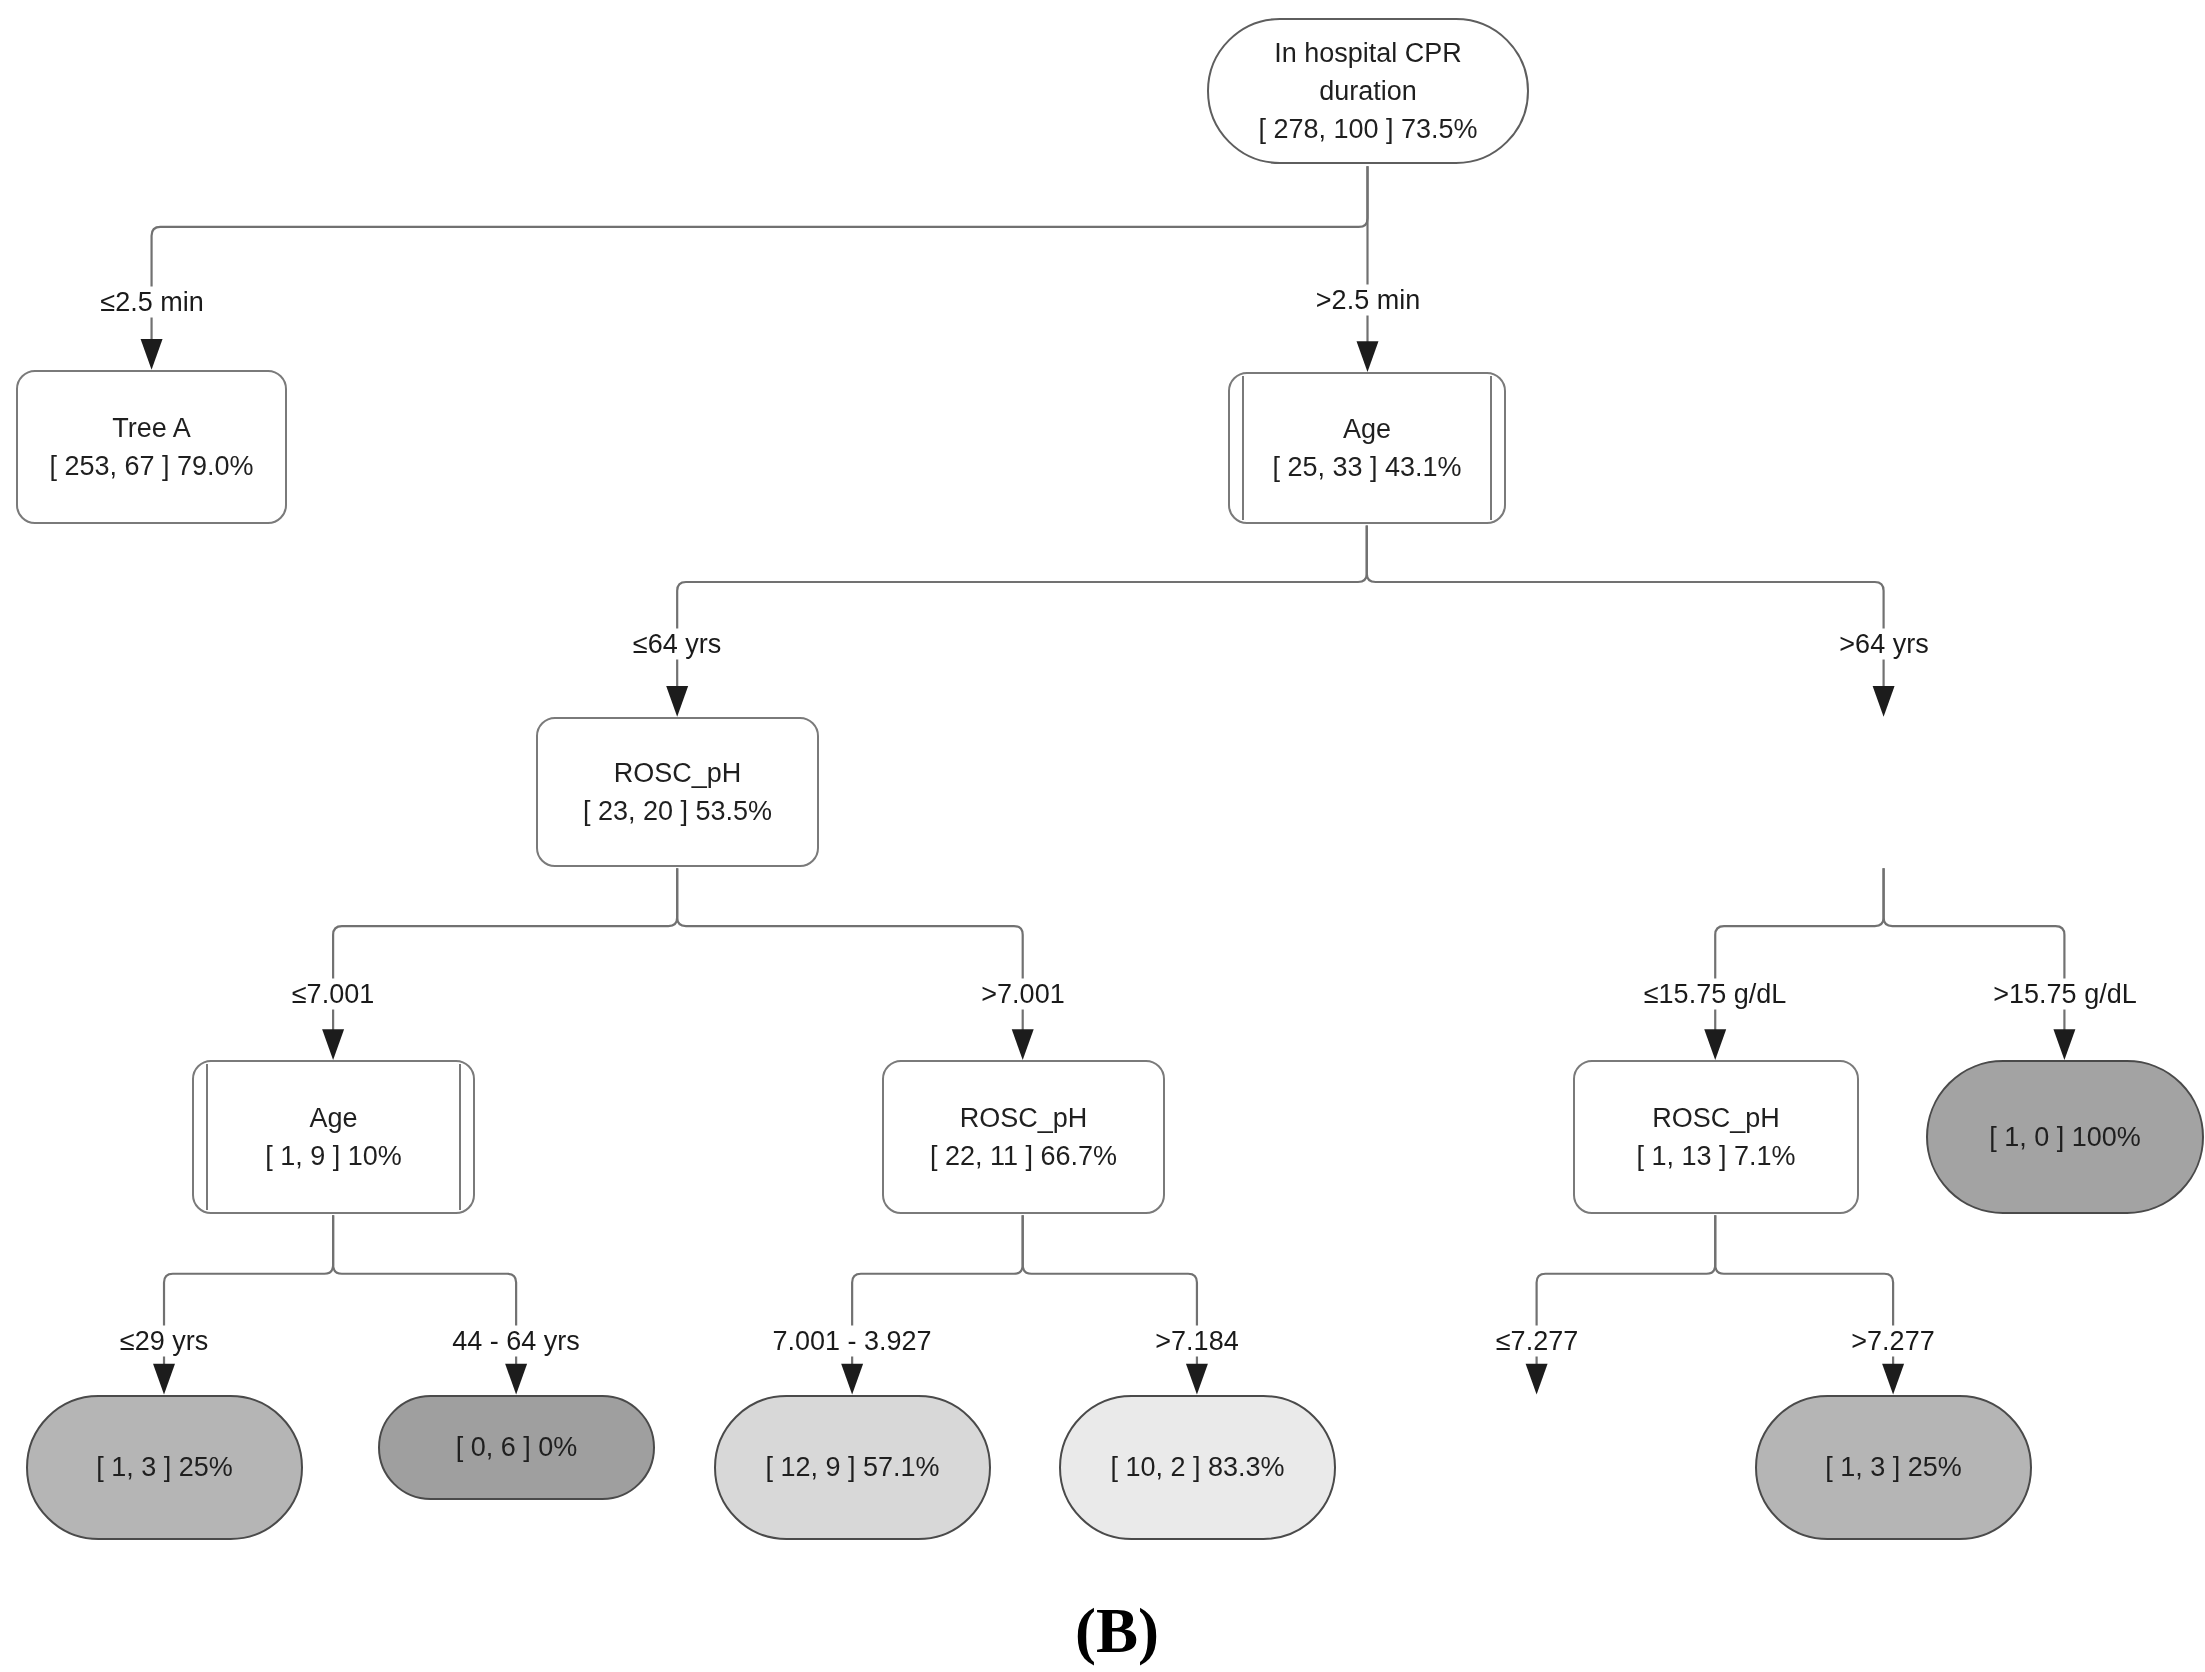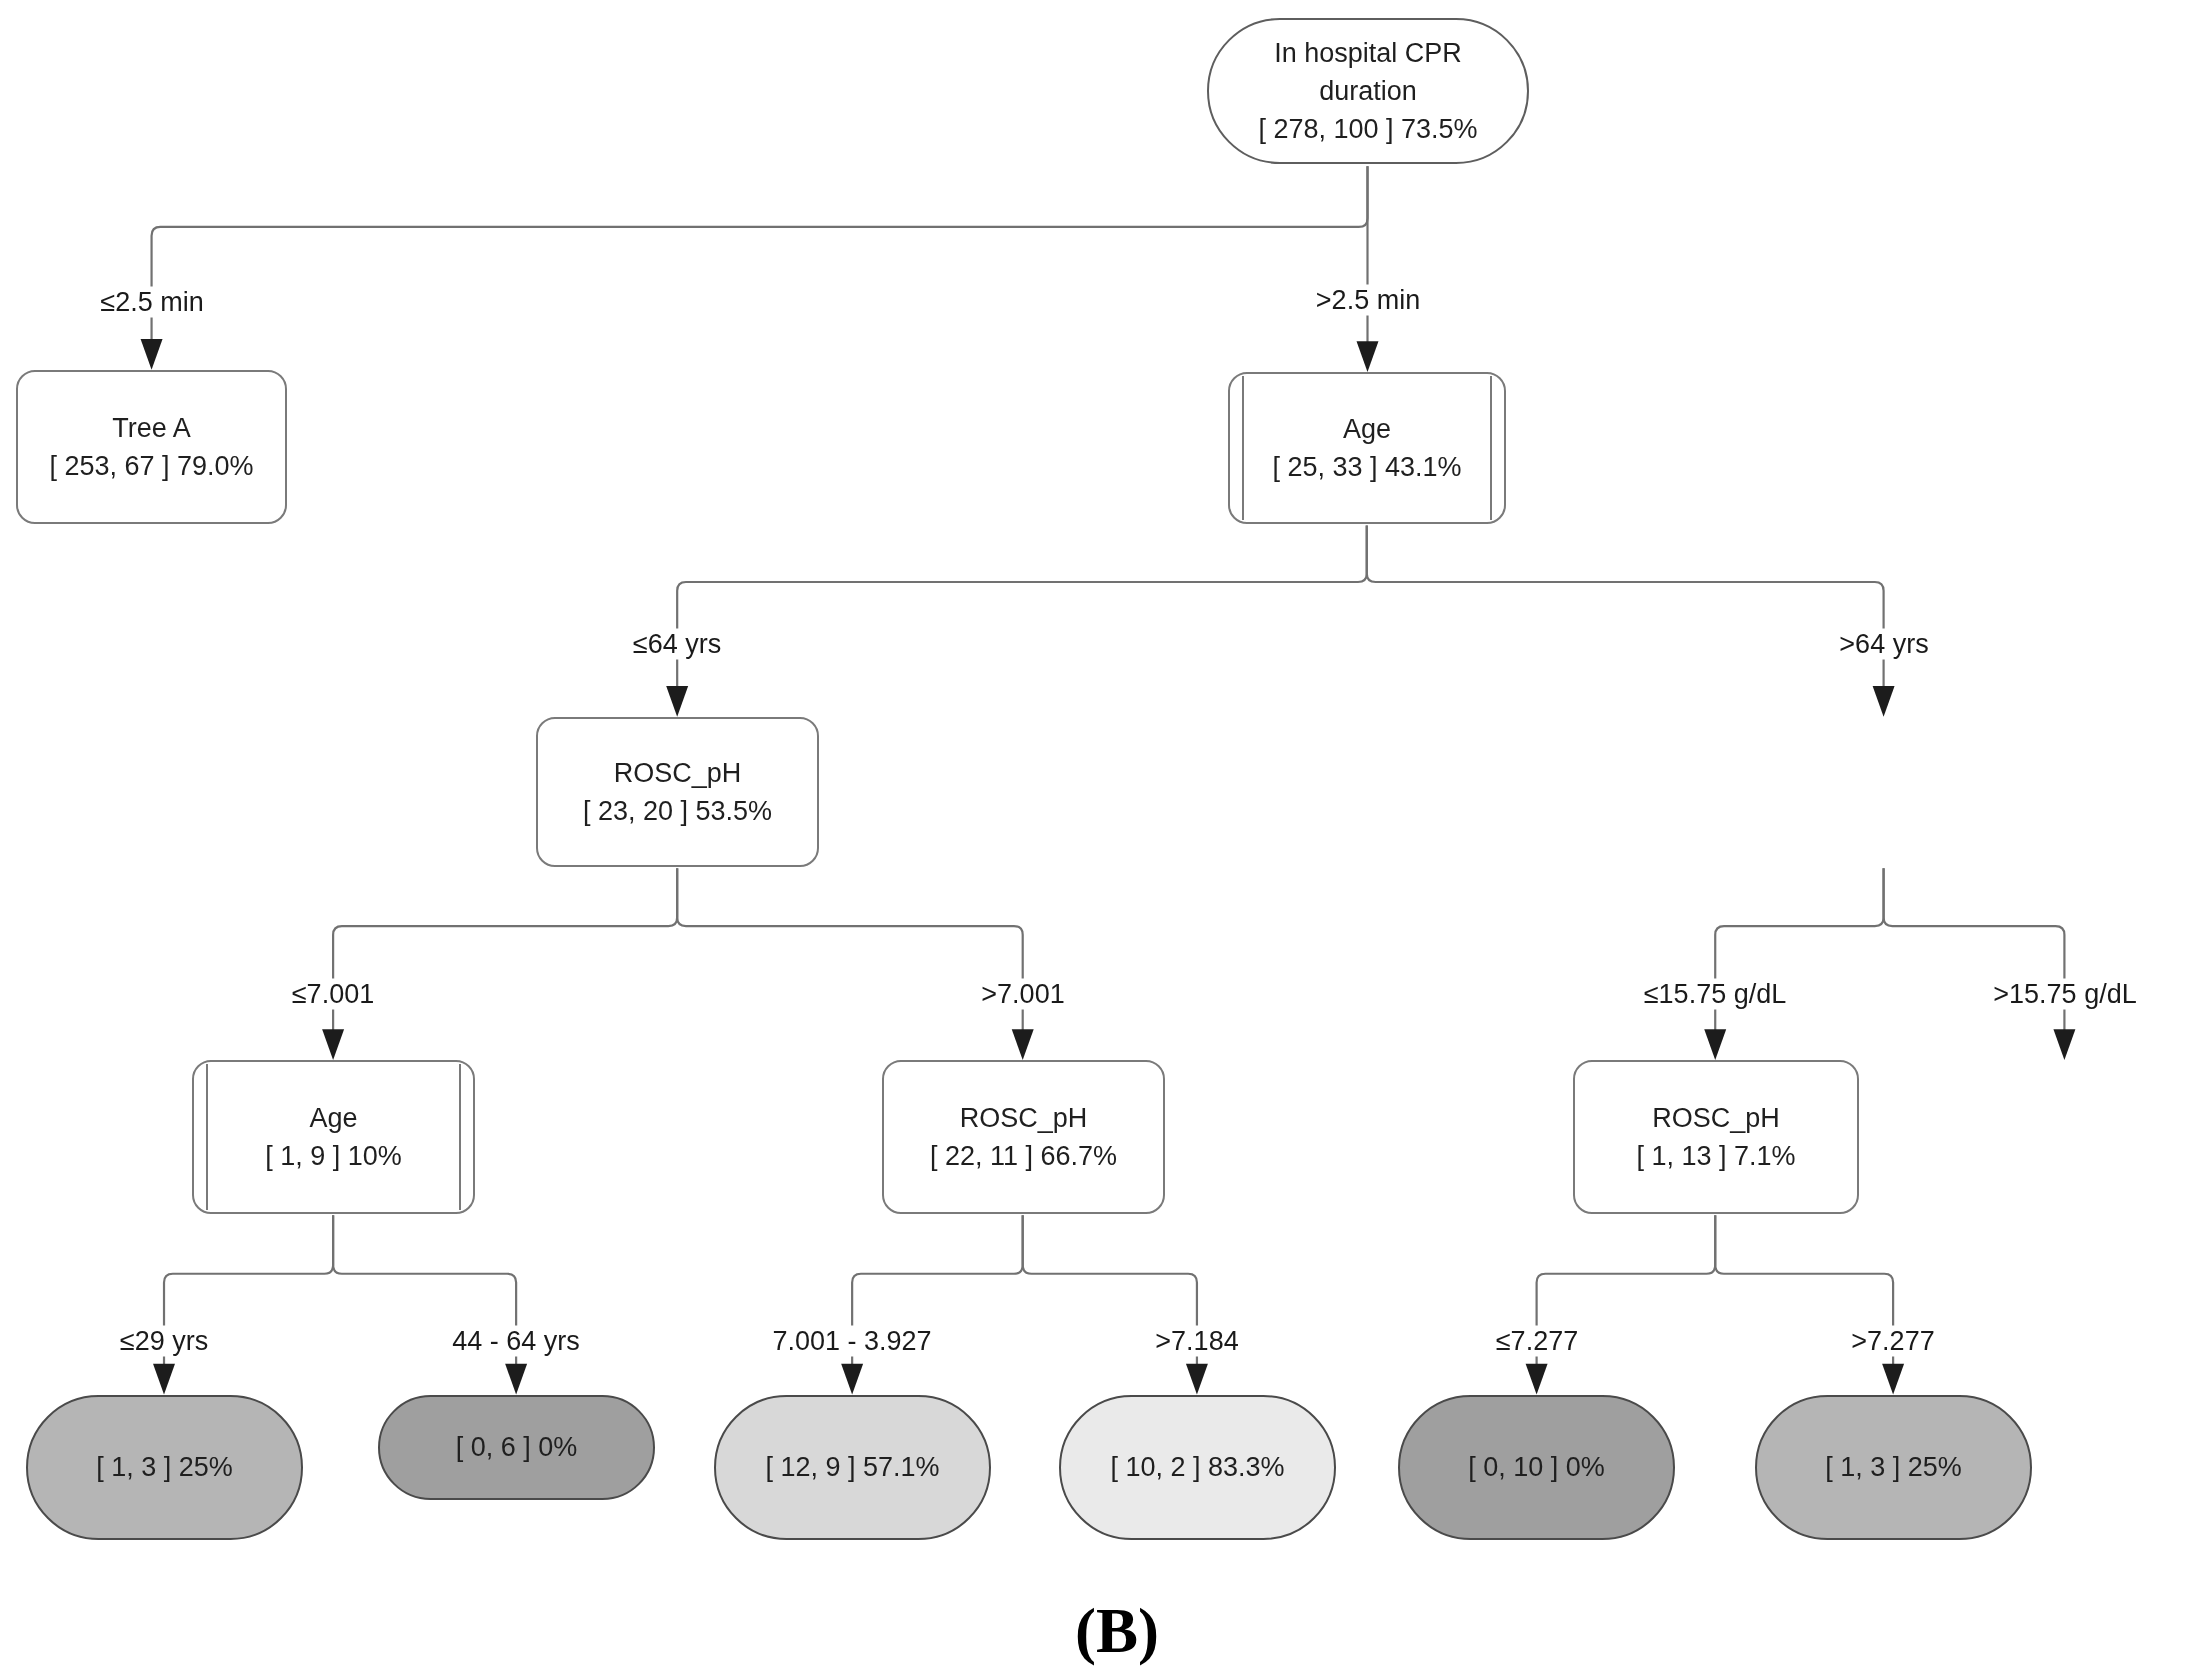--- a/index.html
+++ b/index.html
@@ -104,40 +104,40 @@
   <div class="node rounded-box" style="left: 882px; top: 1060px; width: 283px; height: 154px; background-color: rgb(255, 255, 255);">
     <span>ROSC_pH</span>
     <span>[ 22, 11 ] 66.7%</span>
   </div>
 
   <div class="node rounded-box" style="left: 1573px; top: 1060px; width: 286px; height: 154px; background-color: rgb(255, 255, 255);">
     <span>ROSC_pH</span>
     <span>[ 1, 13 ] 7.1%</span>
   </div>
 
+  <div class="node leaf-stadium" style="left: 1926px; top: 1060px; width: 278px; height: 154px; border-radius: 77px; background-color: rgb(163, 163, 163);">
+    <span>[ 1, 0 ] 100%</span>
+  </div>
 
   <div class="node leaf-stadium" style="left: 26px; top: 1395px; width: 277px; height: 145px; background-color: rgb(181, 181, 181);">
     <span>[ 1, 3 ] 25%</span>
   </div>
 
   <div class="node leaf-stadium" style="left: 378px; top: 1395px; width: 277px; height: 105px; background-color: rgb(159, 159, 159);">
     <span>[ 0, 6 ] 0%</span>
   </div>
 
   <div class="node leaf-stadium" style="left: 714px; top: 1395px; width: 277px; height: 145px; background-color: rgb(216, 216, 216);">
     <span>[ 12, 9 ] 57.1%</span>
   </div>
 
   <div class="node leaf-stadium" style="left: 1059px; top: 1395px; width: 277px; height: 145px; background-color: rgb(234, 234, 234);">
     <span>[ 10, 2 ] 83.3%</span>
   </div>
 
-  <div class="node leaf-stadium" style="left: 1398px; top: 1395px; width: 277px; height: 145px; background-color: rgb(159, 159, 159);">
-    <span>[ 0, 10 ] 0%</span>
-  </div>
 
   <div class="node leaf-stadium" style="left: 1755px; top: 1395px; width: 277px; height: 145px; background-color: rgb(181, 181, 181);">
     <span>[ 1, 3 ] 25%</span>
   </div>
 
   <div class="edge-label" style="left:152px;top:302px;">≤2.5 min</div>
   <div class="edge-label" style="left:1368px;top:300px;">&gt;2.5 min</div>
   <div class="edge-label" style="left:677px;top:644px;">≤64 yrs</div>
   <div class="edge-label" style="left:1884px;top:644px;">&gt;64 yrs</div>
   <div class="edge-label" style="left:333px;top:994px;">≤7.001</div>

